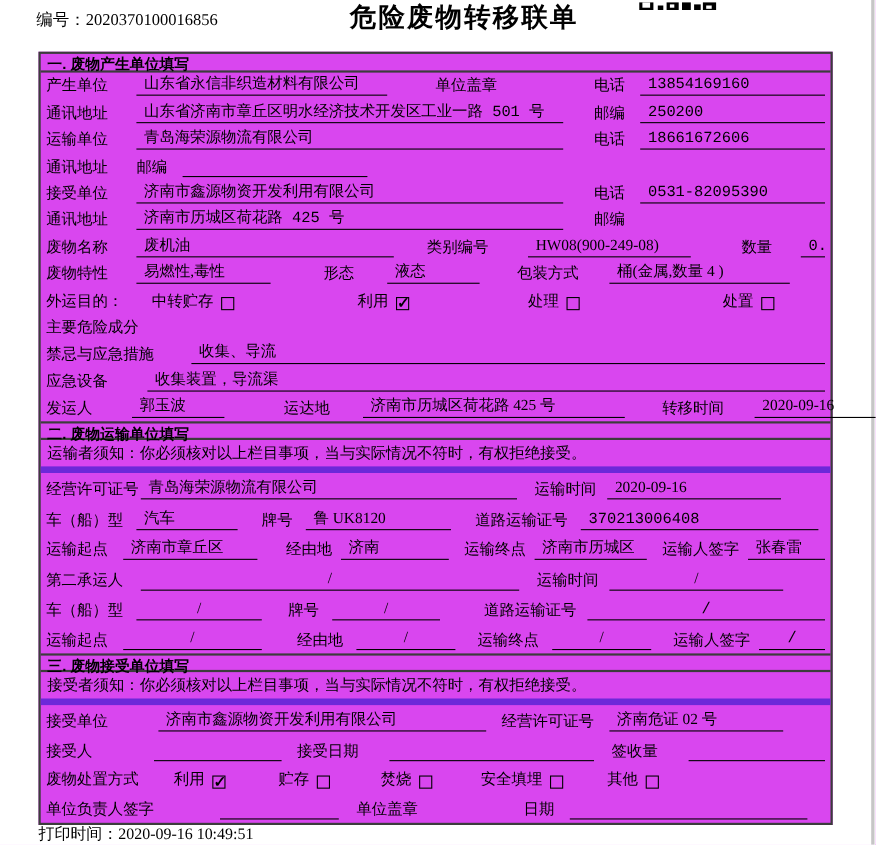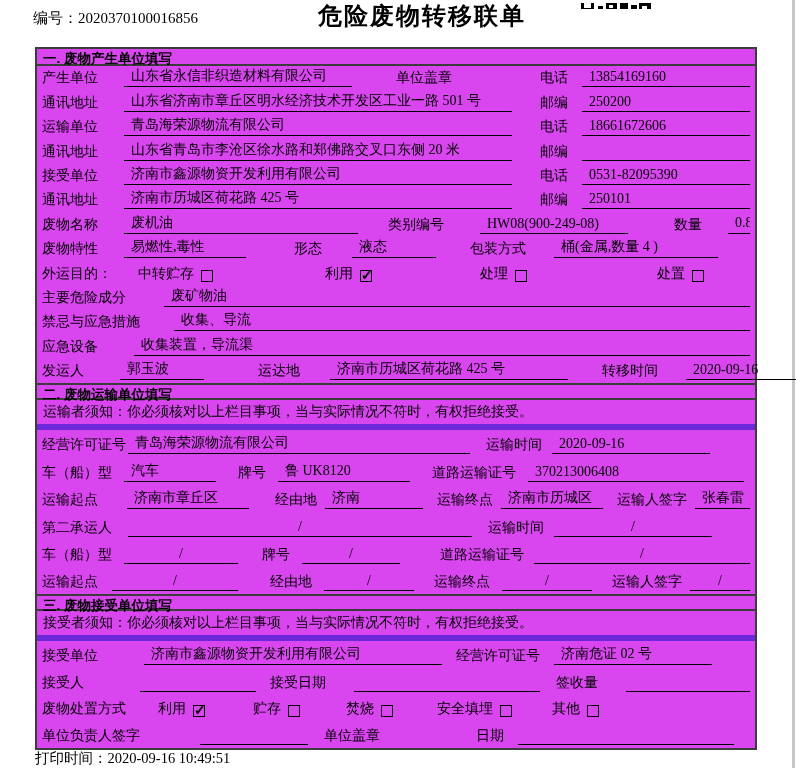--- a/index.html
+++ b/index.html
@@ -20,21 +20,21 @@
 
   .notice { height:30px; display:flex; align-items:center; padding:0 6px; border-bottom:6px solid #6d28d9; }
 
   .row { display:flex; align-items:flex-end; padding:0 5px 3px 5px; }
   .r1 { height:24.4px;gap:20px; }
   .r2 { height:27.4px; }
   .r3 { height:26.6px; }
   .lbl { white-space:nowrap; flex:none; }
   .uv { border-bottom:1px solid #000; white-space:nowrap; overflow:hidden; padding:0 2px 1px 7px; flex:none; }
   .uv.c { text-align:center; padding-left:2px; }
-  .grow { flex:1 1 auto; }
+  .grow { flex:1 1 auto;font-family:Liberation Mono, monospace; }
   .sp { flex:1 1 auto; }
   .rcol { display:flex; width:210px; flex:none; }
 
   .opt { display:flex; align-items:flex-end; flex:none; }
   .box { display:inline-block; width:12px; height:12px; border:1px solid #000; margin-left:7px;
          position:relative; flex:none; top:-1px; }
   .box.checked::after { content:"✓"; position:absolute; left:0px; top:-4px; font-size:14px; font-weight:bold; }
 
   .print-time { position:absolute; left:35px; top:749px; font-size:14.5px; white-space:nowrap; }
 </style>
@@ -91,42 +91,40 @@
     <span class="lbl" style="width:62px">运输单位</span>
     <span class="uv grow" style="margin-right:8px">青岛海荣源物流有限公司</span>
     <span class="rcol">
       <span class="lbl" style="width:42px">电话</span>
       <span class="uv grow">18661672606</span>
     </span>
   </div>
 
   <div class="row r1">
     <span class="lbl" style="width:62px">通讯地址</span>
-    <span class="uv grow" style="margin-right:8px">山东省青岛市李沧区徐水路和郑佛路交叉口东侧 20 米</span>
     <span class="rcol">
       <span class="lbl" style="width:42px">邮编</span>
       <span class="uv grow"></span>
     </span>
   </div>
 
   <div class="row r1">
     <span class="lbl" style="width:62px">接受单位</span>
     <span class="uv grow" style="margin-right:8px">济南市鑫源物资开发利用有限公司</span>
     <span class="rcol">
       <span class="lbl" style="width:42px">电话</span>
       <span class="uv grow">0531-82095390</span>
     </span>
   </div>
 
   <div class="row r1">
     <span class="lbl" style="width:62px">通讯地址</span>
     <span class="uv grow" style="margin-right:8px">济南市历城区荷花路 425 号</span>
     <span class="rcol">
       <span class="lbl" style="width:42px">邮编</span>
-      <span class="uv grow">250101</span>
     </span>
   </div>
 
   <div class="row r1">
     <span class="lbl" style="width:62px">废物名称</span>
     <span class="uv" style="width:234px">废机油</span>
     <span class="lbl" style="margin-left:10px">类别编号</span>
     <span class="uv" style="width:148px;margin-left:16px">HW08(900-249-08)</span>
     <span class="lbl" style="margin-left:26px">数量</span>
     <span class="uv grow" style="margin-left:6px">0.8 吨</span>
@@ -157,21 +155,20 @@
       <span class="box"></span>
     </span>
     <span class="opt" style="margin-left:110px">
       <span class="lbl">处置</span>
       <span class="box"></span>
     </span>
   </div>
 
   <div class="row r1">
     <span class="lbl" style="width:88px">主要危险成分</span>
-    <span class="uv grow" style="margin-left:14px">废矿物油</span>
   </div>
 
   <div class="row r1">
     <span class="lbl" style="width:102px">禁忌与应急措施</span>
     <span class="uv grow" style="margin-left:10px">收集、导流</span>
   </div>
 
   <div class="row r1">
     <span class="lbl" style="width:62px">应急设备</span>
     <span class="uv grow" style="margin-left:10px">收集装置，导流渠</span>
@@ -203,21 +200,21 @@
     <span class="lbl" style="width:76px">车（船）型</span>
     <span class="uv" style="width:92px;margin-left:6px">汽车</span>
     <span class="lbl" style="margin-left:22px">牌号</span>
     <span class="uv" style="width:132px;margin-left:12px">鲁 UK8120</span>
     <span class="lbl" style="margin-left:22px">道路运输证号</span>
     <span class="uv grow" style="margin-left:12px;margin-right:6px">370213006408</span>
   </div>
 
   <div class="row r2">
     <span class="lbl" style="width:60px">运输起点</span>
-    <span class="uv" style="width:122px;margin-left:25px">济南市章丘区</span>
+    <span class="uv" style="width:122px;margin-left:10px">济南市章丘区</span>
     <span class="lbl" style="margin-left:26px">经由地</span>
     <span class="uv" style="width:98px;margin-left:8px">济南</span>
     <span class="lbl" style="margin-left:14px">运输终点</span>
     <span class="uv" style="width:102px;margin-left:8px">济南市历城区</span>
     <span class="lbl" style="margin-left:14px">运输人签字</span>
     <span class="uv grow" style="margin-left:8px">张春雷</span>
   </div>
 
   <div class="row r2">
     <span class="lbl" style="width:78px">第二承运人</span>

